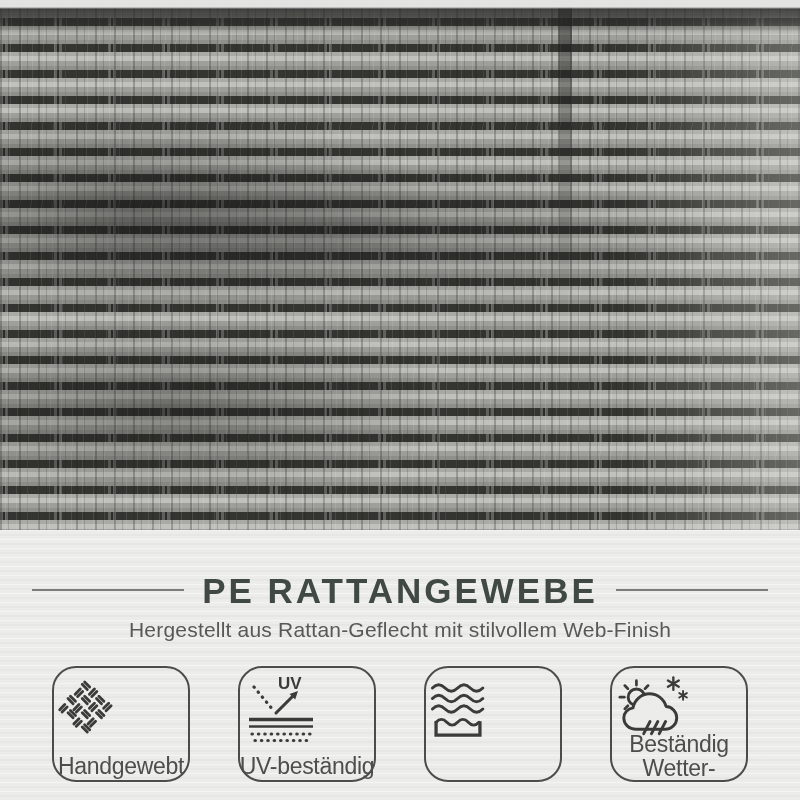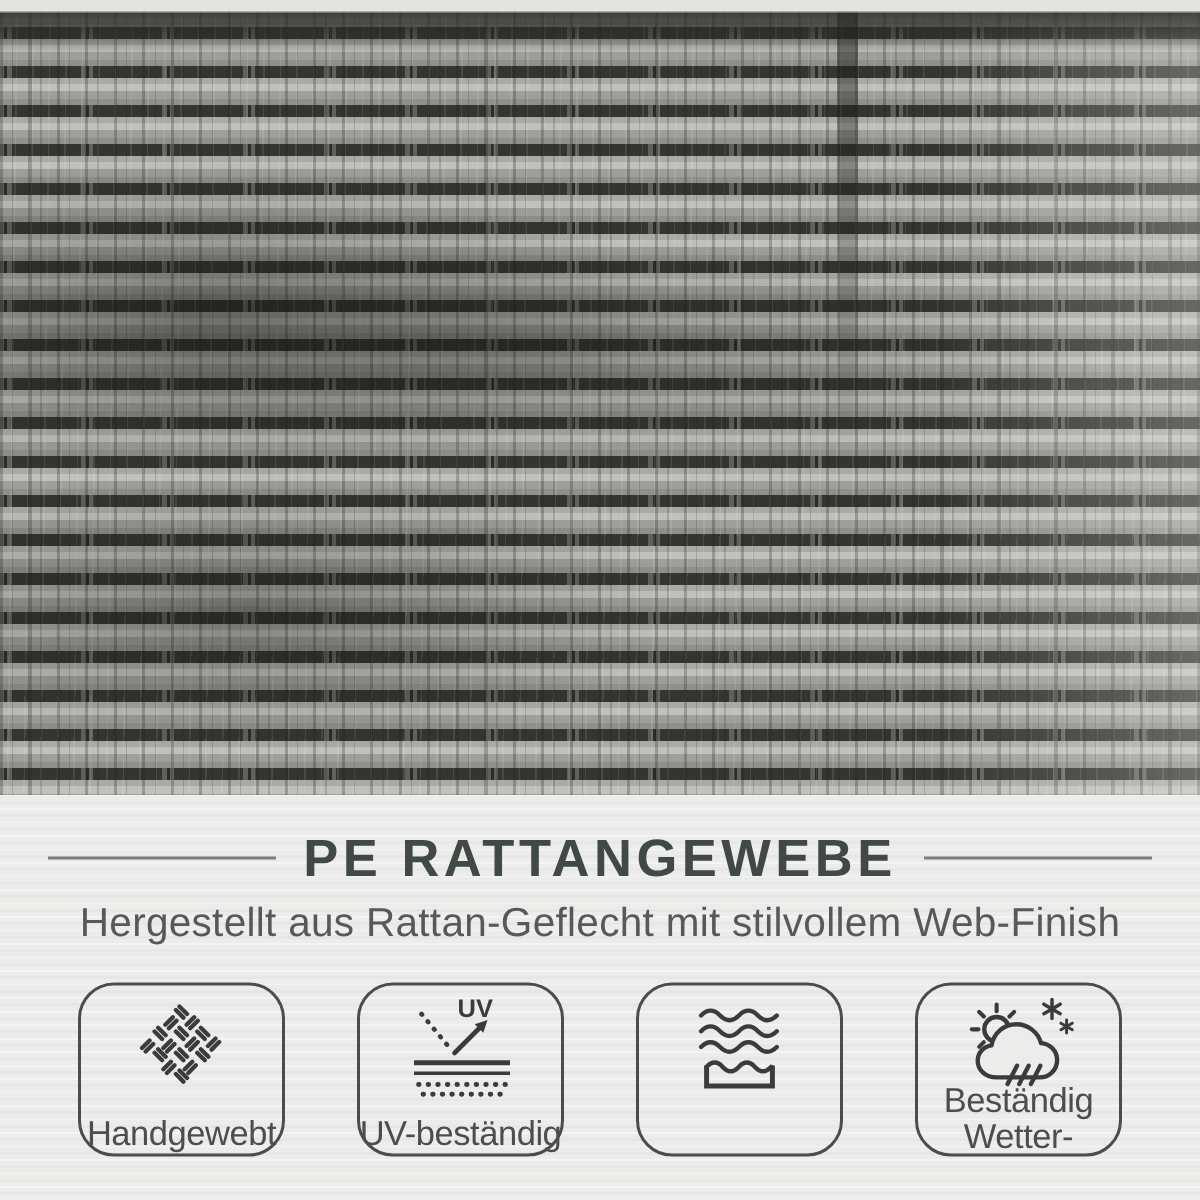--- a/index.html
+++ b/index.html
@@ -35,42 +35,42 @@
     background-position: 0 0, 558px 0, 0 0, 0 0, 0 0, 0 0, 0 0, 0 0, 0 0, 0 0;
   }
 
   
   .panel {
     width: 800px; height: 270px; flex: none;
     background-color: #ecedeb;
     background-image: repeating-linear-gradient(to bottom,
       rgba(255,255,255,0.40) 0 1px, rgba(0,0,0,0) 1px 4px,
       rgba(130,130,124,0.05) 4px 6px, rgba(0,0,0,0) 6px 9px);
-    padding-top: 22px;
+    padding-top: 40px;
   }
 
   .title-row { display: flex; align-items: center; justify-content: center; gap: 18px; height: 40px; }
   .dash { width: 152px; height: 2px; background: #7c7c7c; flex: none; }
   .title {
     font-size: 35px; font-weight: bold; letter-spacing: 3px;
     color: #404944; white-space: nowrap; line-height: 1;
   }
 
   .subtitle {
     margin-top: 8px; text-align: center;
-    font-size: 27px; font-weight: 400; color: #585858; letter-spacing: 0.2px;
+    font-size: 21px; font-weight: 400; color: #585858; letter-spacing: 0.2px;
   }
 
   .features { margin-top: 24px; display: flex; justify-content: center; gap: 48px; }
 
   .card {
     position: relative; width: 138px; height: 116px; flex: none;
     border: 2px solid #4c4c4c; border-radius: 24px;
   }
-  .icon-box { position: absolute; left: 0; right: 0; top: 7px; display: flex; justify-content: center; }
+  .icon-box { position: absolute; left: 0; right: 0; top: 7px; display: flex; }
   .card.uv .icon-box, .card.weather .icon-box { top: 3px; }
   .card.water .icon-box { top: 9px; }
 
   .label {
     position: absolute; left: -4px; right: -4px; bottom: 1px;
     text-align: center; font-size: 23px; font-weight: 400;
     color: #4d4d4d; line-height: 1.08; letter-spacing: -0.3px; white-space: nowrap;
   }
   .label span { display: block; }
   .card.weather .label { bottom: 0; line-height: 1.05; }

